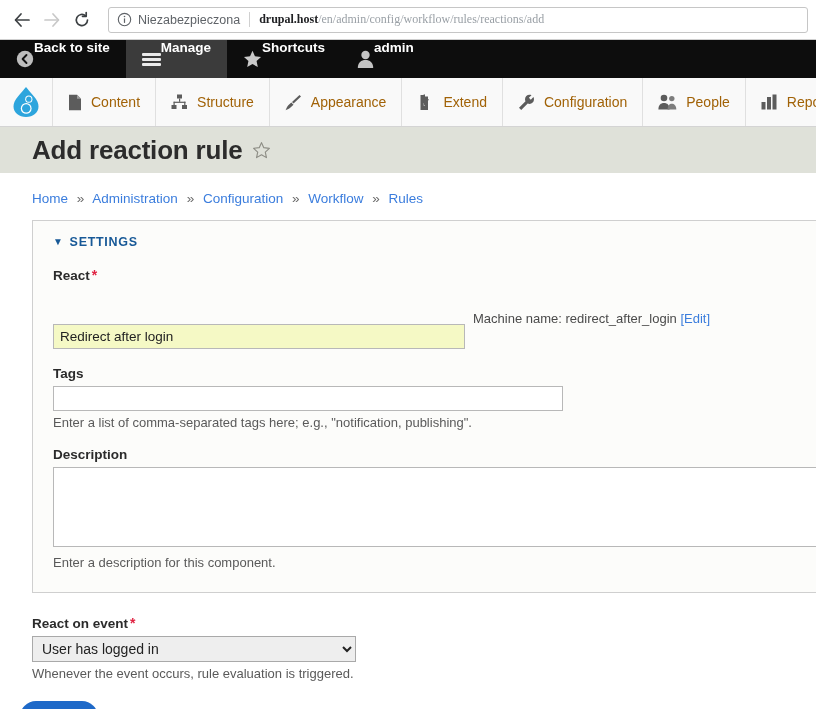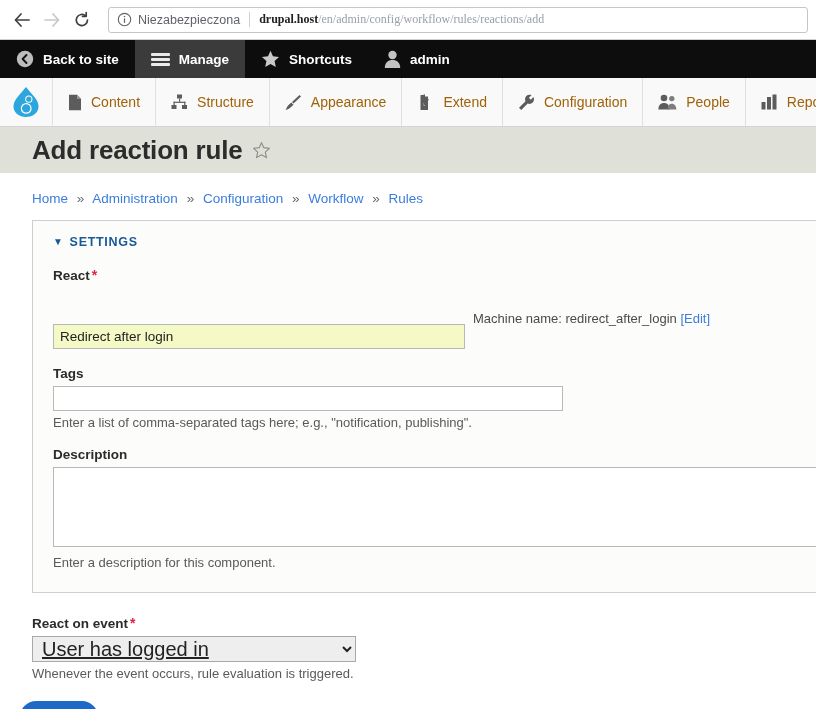--- a/index.html
+++ b/index.html
@@ -80,25 +80,23 @@
   
   .admin-toolbar {
     height: 38px;
     background: #0d0d0d;
     display: flex;
     align-items: stretch;
     font-size: 13.5px;
   }
   .tb-item {
     display: flex;
-    align-items: center;
     padding: 0 16px;
     color: #ffffff;
     font-weight: bold;
-    gap: 9px;
     white-space: nowrap;
   }
   .tb-item.active { background: #3b3b3b; }
   .tb-icon { display: flex; align-items: center; }
 
   
   .admin-menu {
     height: 48px;
     background: #f9f9f9;
     border-bottom: 1px solid #d4d4d4;
@@ -222,25 +220,24 @@
   }
 
   
   .event-section { padding: 22px 0 0 32px; }
   select.event-select {
     width: 324px;
     height: 26px;
     border: 1px solid #a9a9a9;
     background: #eeeeee;
     font-family: "Liberation Sans", sans-serif;
-    font-size: 20px;
+    font-size: 14px;
     color: #222;
     padding-left: 5px;
     box-sizing: border-box;
-    text-decoration: underline;
   }
 
   
   .save-wrap { padding: 20px 0 0 20px; }
   .save-btn {
     background: #1e69c8;
     color: #ffffff;
     font-weight: bold;
     font-size: 14.5px;
     border: none;

